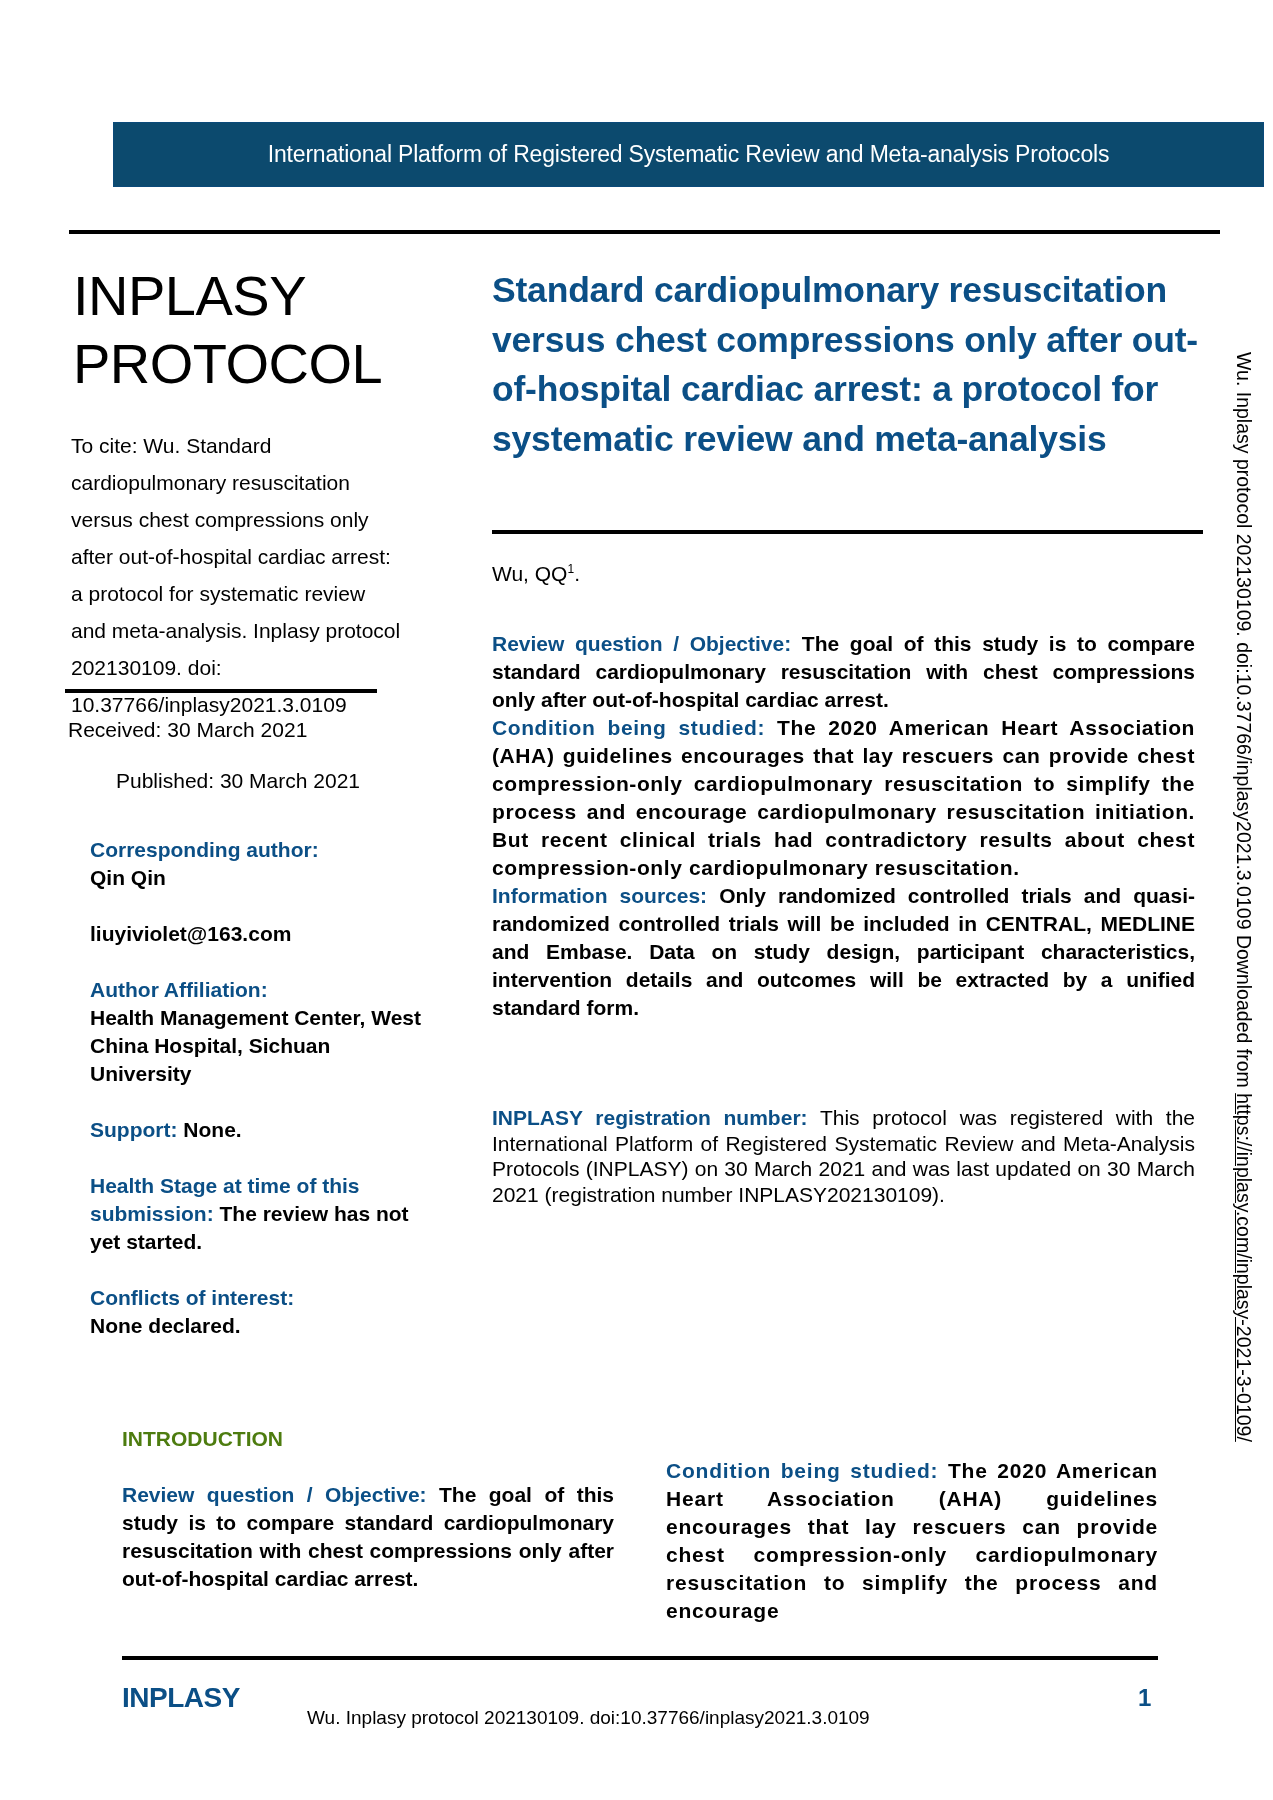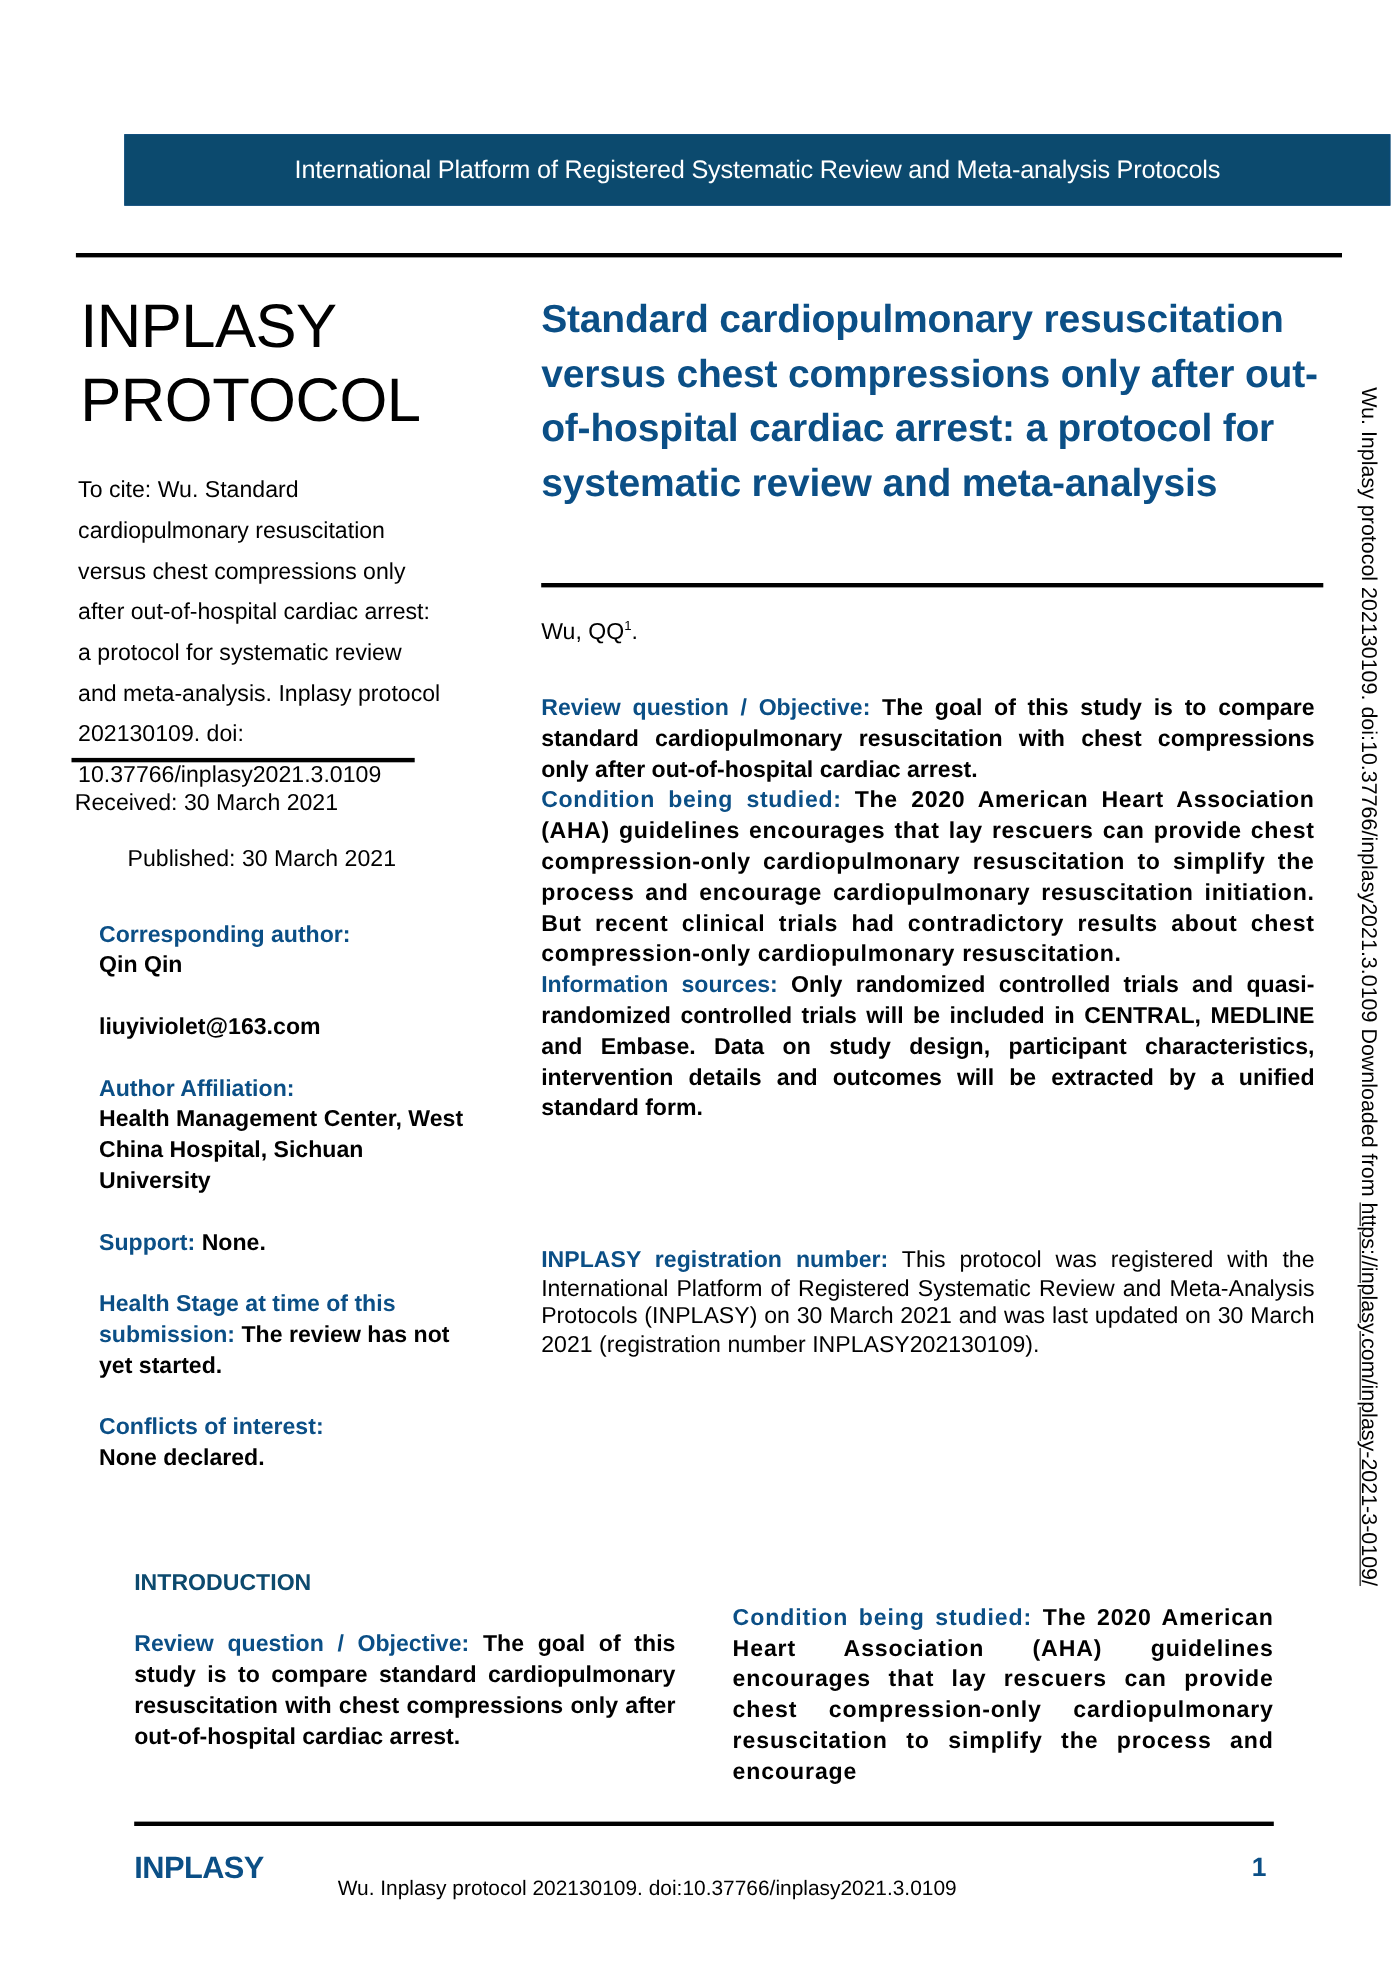--- a/index.html
+++ b/index.html
@@ -15,23 +15,23 @@
   .big-title { left:73px; top:262px; font-size:56px; line-height:68px; font-weight:normal; letter-spacing:-0.5px; }
   .cite { left:71px; top:427px; width:330px; font-size:21px; line-height:37px; }
   .dates { left:68px; font-size:21px; }
   .meta { left:73px; width:340px; font-size:21px; line-height:28px; font-weight:bold;margin-left:17px; }
   .meta .lbl { color:#0b4f86; }
   .title { left:492px; top:266px; width:720px; font-size:35.5px; line-height:49.5px; font-weight:bold; color:#0b4f86; letter-spacing:-0.2px; }
   .authors { left:492px; top:562px; font-size:21px; }
   .authors sup { font-size:12px; }
   .abstract { left:492px; top:630px; width:703px; font-size:21px; line-height:28px; font-weight:bold; text-align:justify; }
   .abstract .lbl { color:#0b4f86; }
-  .reg { left:492px; top:1105px; width:703px; font-size:21px; line-height:25.6px; text-align:justify;margin-top:28px; }
+  .reg { left:492px; top:1105px; width:703px; font-size:21px; line-height:25.6px; text-align:justify; }
   .reg .lbl { color:#0b4f86; font-weight:bold; }
-  .intro-h { left:122px; top:1427px; font-size:21px; font-weight:bold; color:#0c4a6e; }
+  .intro-h { left:122px; top:1427px; font-size:21px; font-weight:bold; color:#4d7c0f; }
   .intro-l { left:122px; top:1481px; width:492px; font-size:21px; line-height:28px; font-weight:bold; text-align:justify; }
   .intro-r { left:666px; top:1457px; width:492px; font-size:21px; line-height:28px; font-weight:bold; text-align:justify; text-align-last:justify; }
   .lbl { font-weight:bold; }
   .side { left:1255px; top:352px; transform-origin:0 0; transform:rotate(90deg);
           white-space:nowrap; font-size:19.5px; }
   .side a { color:#000; text-decoration:underline; }
   .foot-brand { left:122px; top:1682px; font-size:28px; font-weight:bold; color:#0b4f86; letter-spacing:-0.5px; }
   .foot-cite { left:307px; top:1691px; font-size:19px;margin-top:16px; }
   .foot-page { left:1138px; top:1684px; font-size:24px; font-weight:bold; color:#0b4f86; }
   p { margin:0; }

